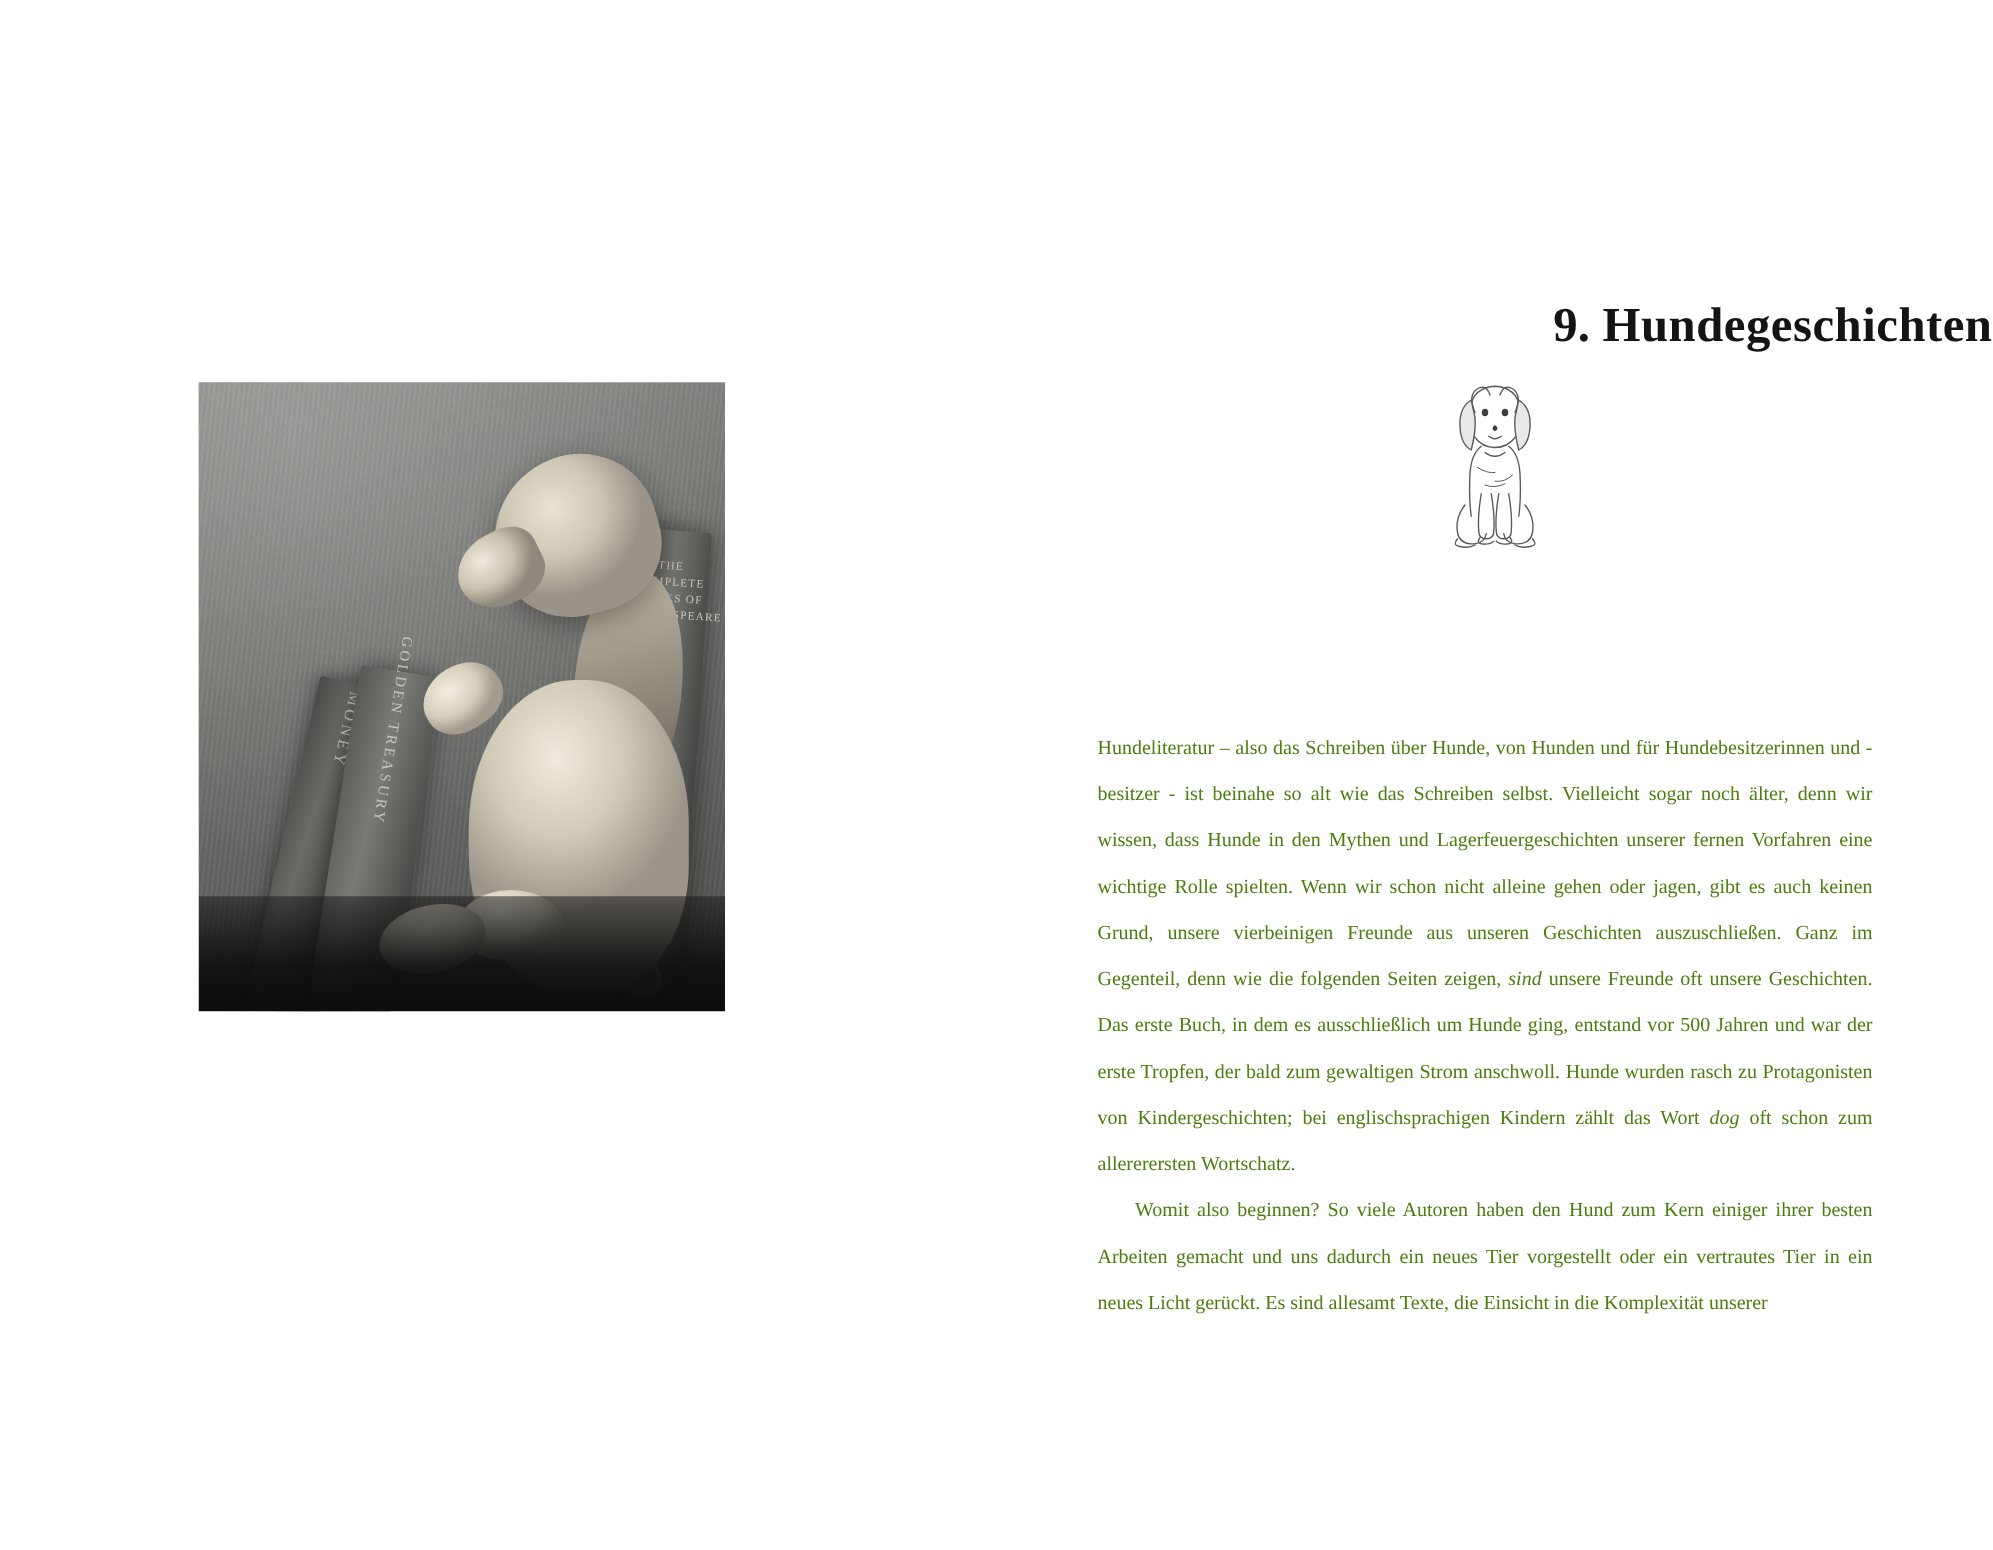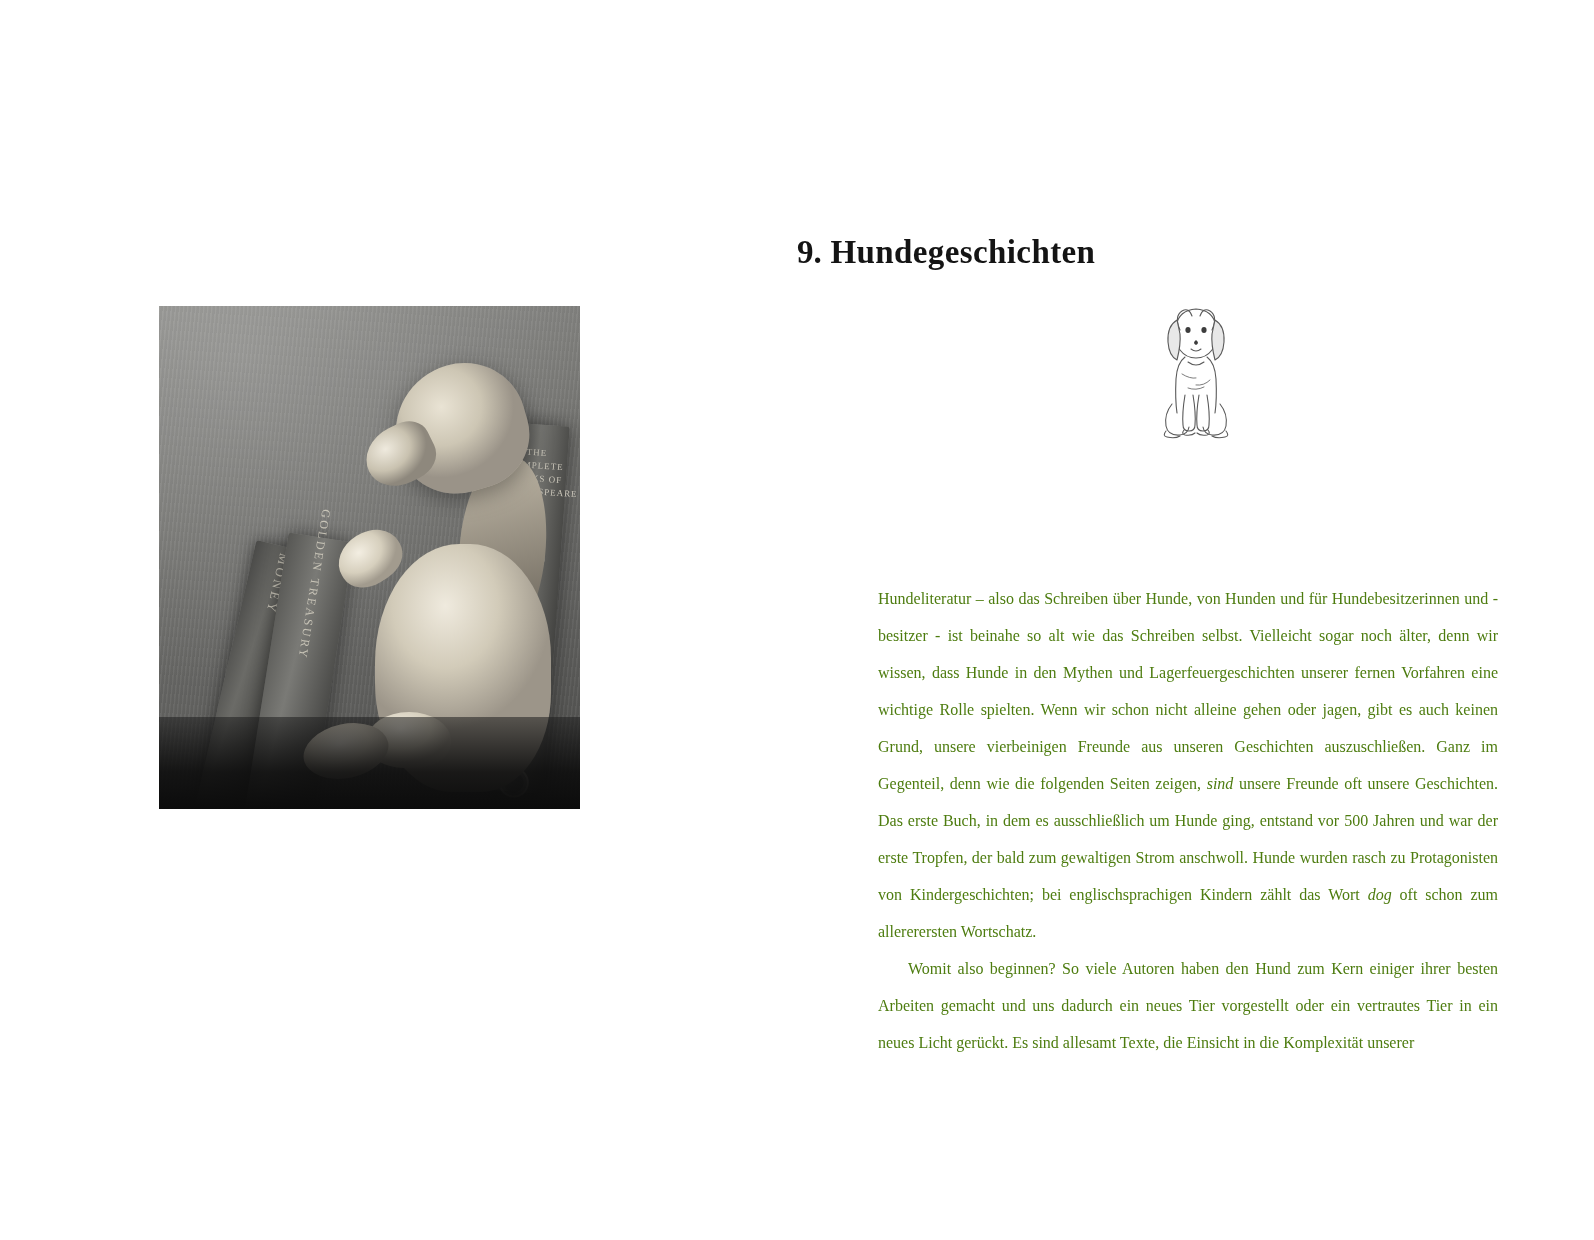--- a/index.html
+++ b/index.html
@@ -217,22 +217,22 @@
     left: 797px;
     top: 0;
     width: 797px;
     height: 1240px;
   }
   .chapter-title {
     position: absolute;
     left: 0;
     right: 0;
     top: 212px;
-    text-align: left;
-    font-size: 33px;
+    text-align: right;
+    font-size: 39px;
     letter-spacing: 0.4px;
     color: #141414;
   }
   .chapter-title .num {
     letter-spacing: 0;
   }
   .dog-vignette {
     position: absolute;
     left: 0;
     right: 0;

